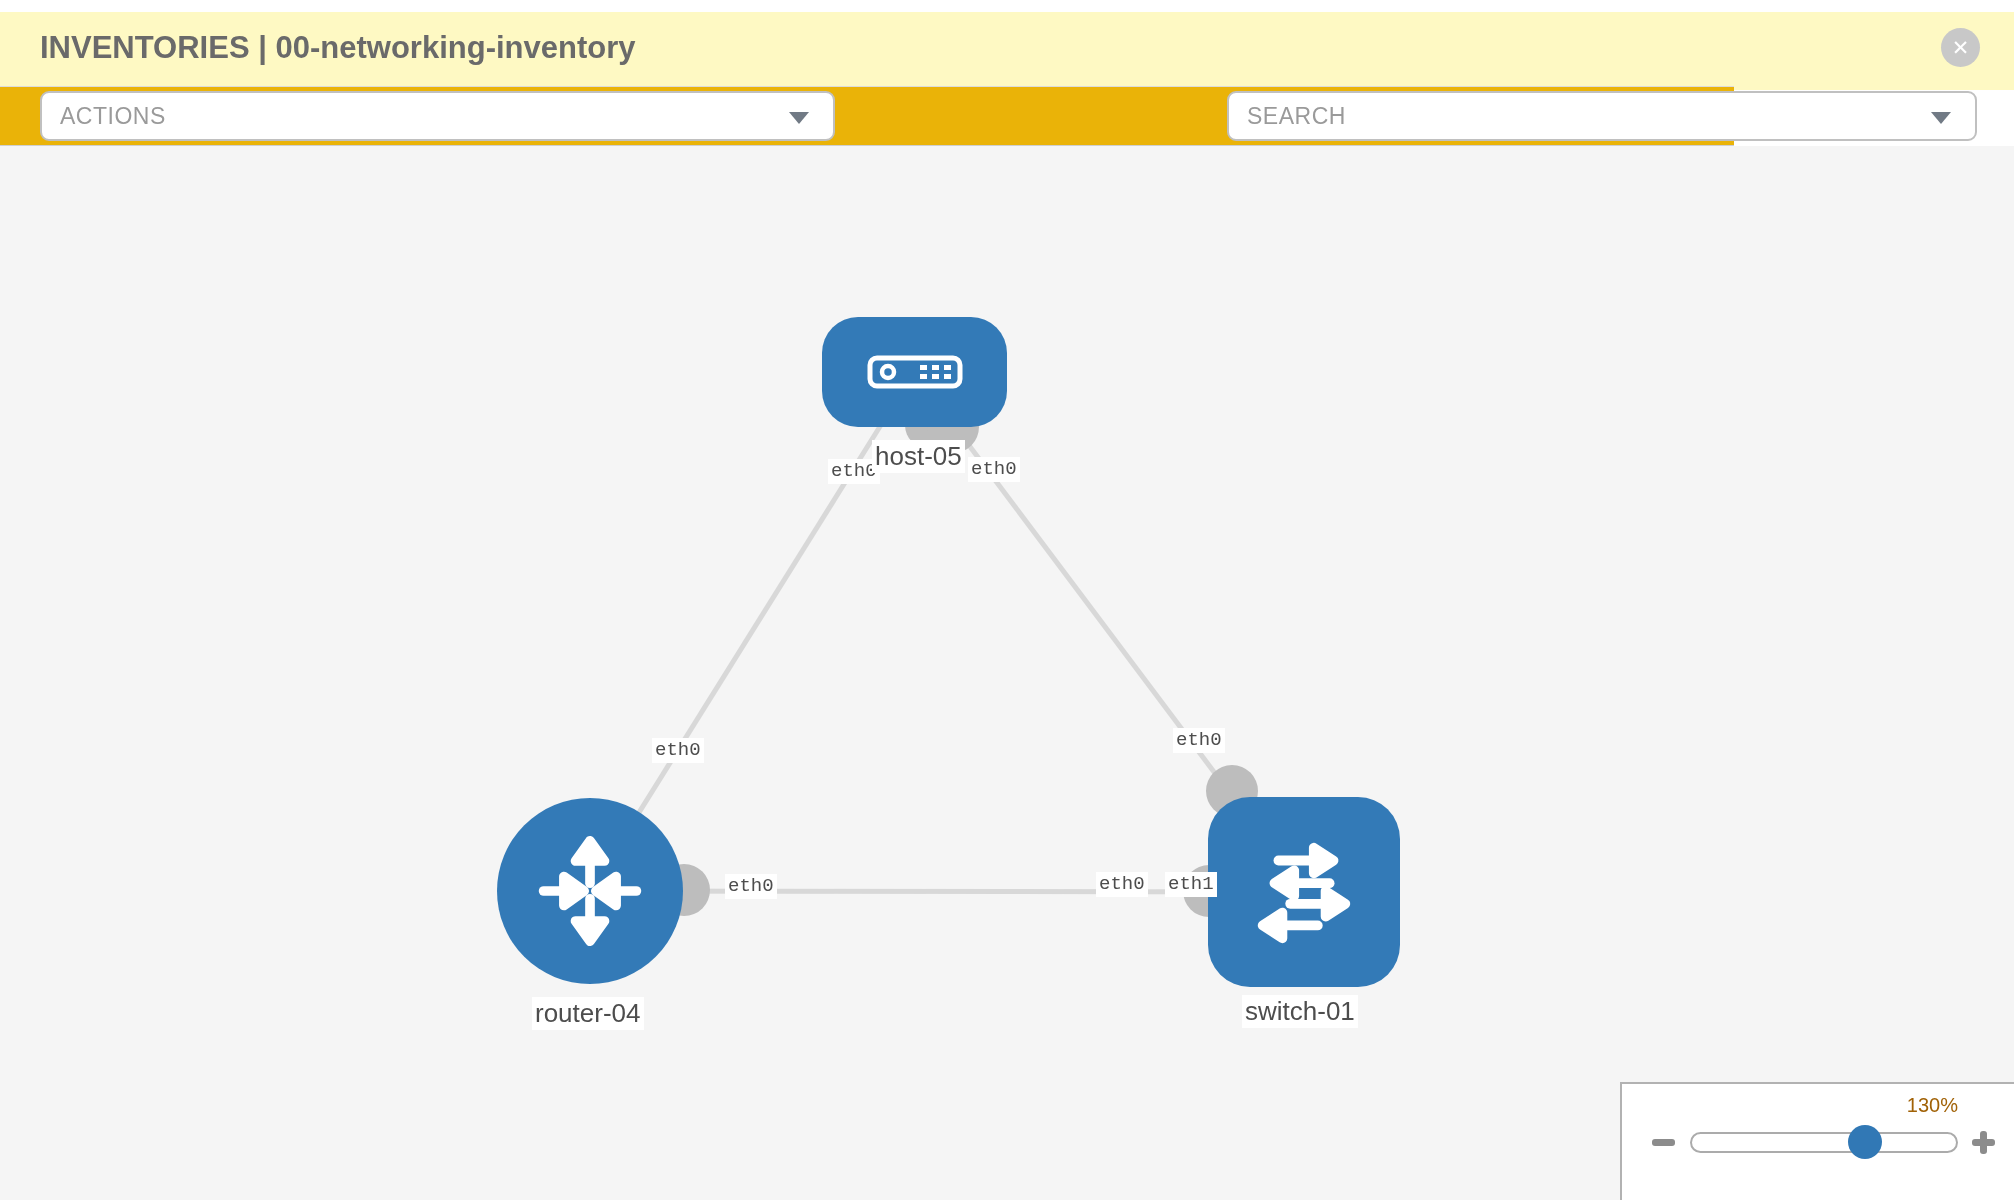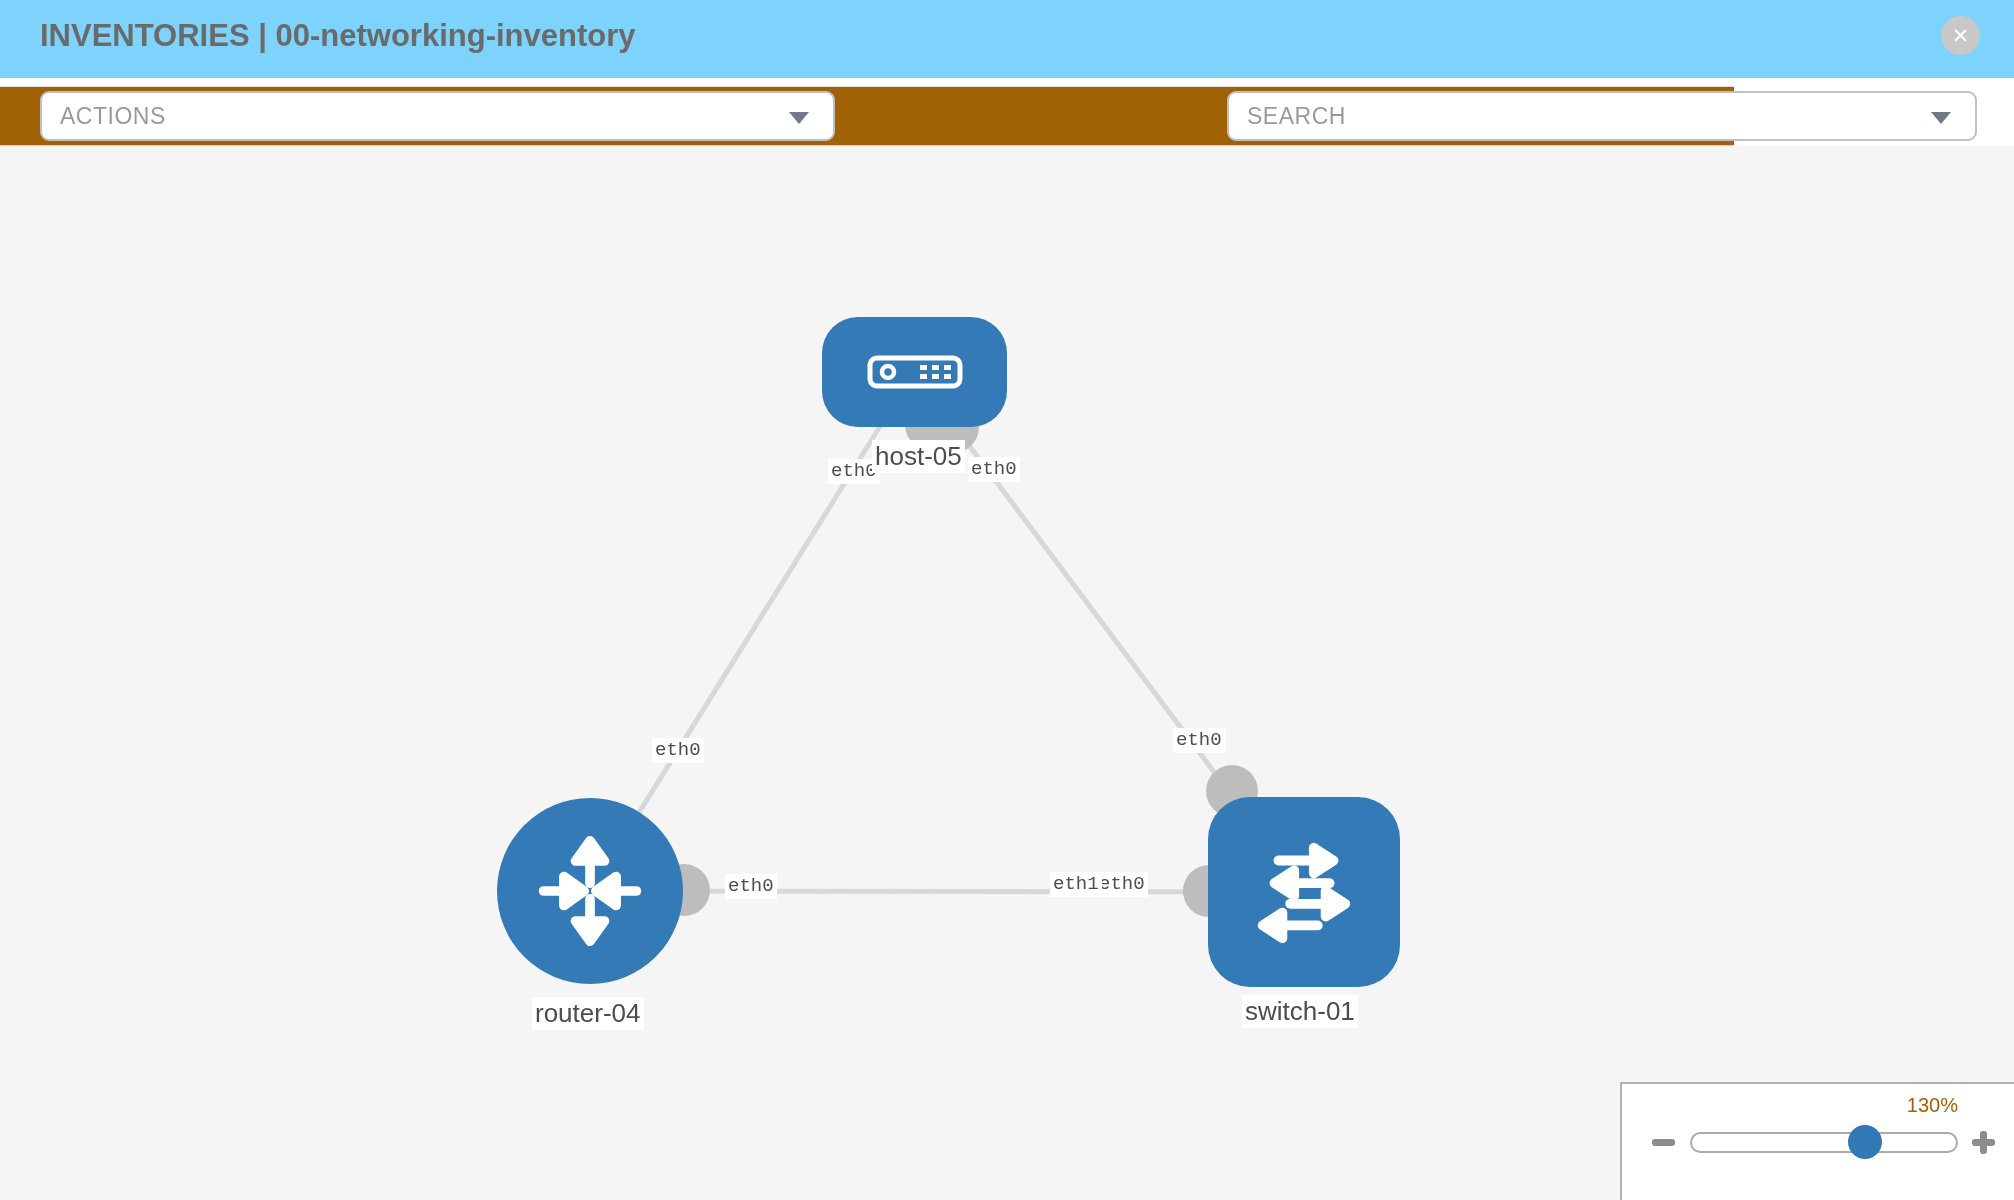--- a/index.html
+++ b/index.html
@@ -1,27 +1,27 @@
 <!DOCTYPE html>
 <html><head>
 <meta charset="utf-8">
 <style>
   * { margin:0; padding:0; box-sizing:border-box; }
   html,body { width:2014px; height:1200px; overflow:hidden;
     font-family:"Liberation Sans","DejaVu Sans",sans-serif; background:#fff; }
 
   
-  .header { position:absolute; left:0; top:0; width:2014px; height:78px; background:#7dd3fc; }
+  .header { position:absolute; left:0; top:12px; width:2014px; height:78px; background:#fef9c3; }
   .page-title { position:absolute; left:40px; top:18px; font-size:31px; font-weight:700; color:#6a6a6a; }
   .close-btn { position:absolute; left:1941px; top:16px; width:39px; height:39px; border-radius:50%;
     background:#c8c8c8; color:#fff; font-size:21px; font-weight:700; text-align:center; line-height:39px;
     cursor:pointer; }
 
   
-  .toolbar { position:absolute; left:0; top:86px; width:1734px; height:60px; background:#a16207;
+  .toolbar { position:absolute; left:0; top:86px; width:1734px; height:60px; background:#eab308;
     border-top:1px solid #dcdcdc; border-bottom:1px solid #cfcfcf; }
   .combo { position:absolute; top:4px; height:50px; }
   .combo input { width:100%; height:50px; background:#fff; border:2px solid #c0c0c0; border-radius:9px;
     padding:0 50px 0 18px; font-size:23px; color:#6d6d6d; letter-spacing:0.5px;
     font-family:"Liberation Sans","DejaVu Sans",sans-serif; outline:none; }
   .combo input::placeholder { color:#9a9a9a; opacity:1; }
   .caret { position:absolute; right:26px; top:21px; width:0; height:0; pointer-events:none;
     border-left:10px solid transparent; border-right:10px solid transparent; border-top:12px solid #717a85; }
   .combo-actions { left:40px;  width:795px; }
   .combo-search  { left:1182px; width:795px;padding-left:45px; }
@@ -155,21 +155,21 @@
     </svg>
   </div>
 
   <div class="chip chip-if" style="left:652px;  top:592px;">eth0</div>
   <div class="chip chip-if" style="left:1173px; top:582px;">eth0</div>
   <div class="chip chip-if" style="left:828px;  top:313px;">eth0</div>
   <div class="chip chip-name" style="left:872px;  top:294px;">host-05</div>
   <div class="chip chip-if" style="left:968px;  top:311px;">eth0</div>
   <div class="chip chip-if" style="left:725px;  top:728px;">eth0</div>
   <div class="chip chip-if" style="left:1096px; top:726px;">eth0</div>
-  <div class="chip chip-if" style="left:1050px; top:726px;">eth1</div>
+  <div class="chip chip-if" style="left:1165px; top:726px;">eth1</div>
   <div class="chip chip-name" style="left:532px;  top:851px;">router-04</div>
   <div class="chip chip-name" style="left:1242px; top:849px;">switch-01</div>
 </div>
 
 <div class="zoom-panel">
   <div class="zoom-value">130%</div>
   <div class="zoom-minus"></div>
   <div class="zoom-track"></div>
   <div class="zoom-thumb"></div>
   <div class="zoom-plus"></div>

